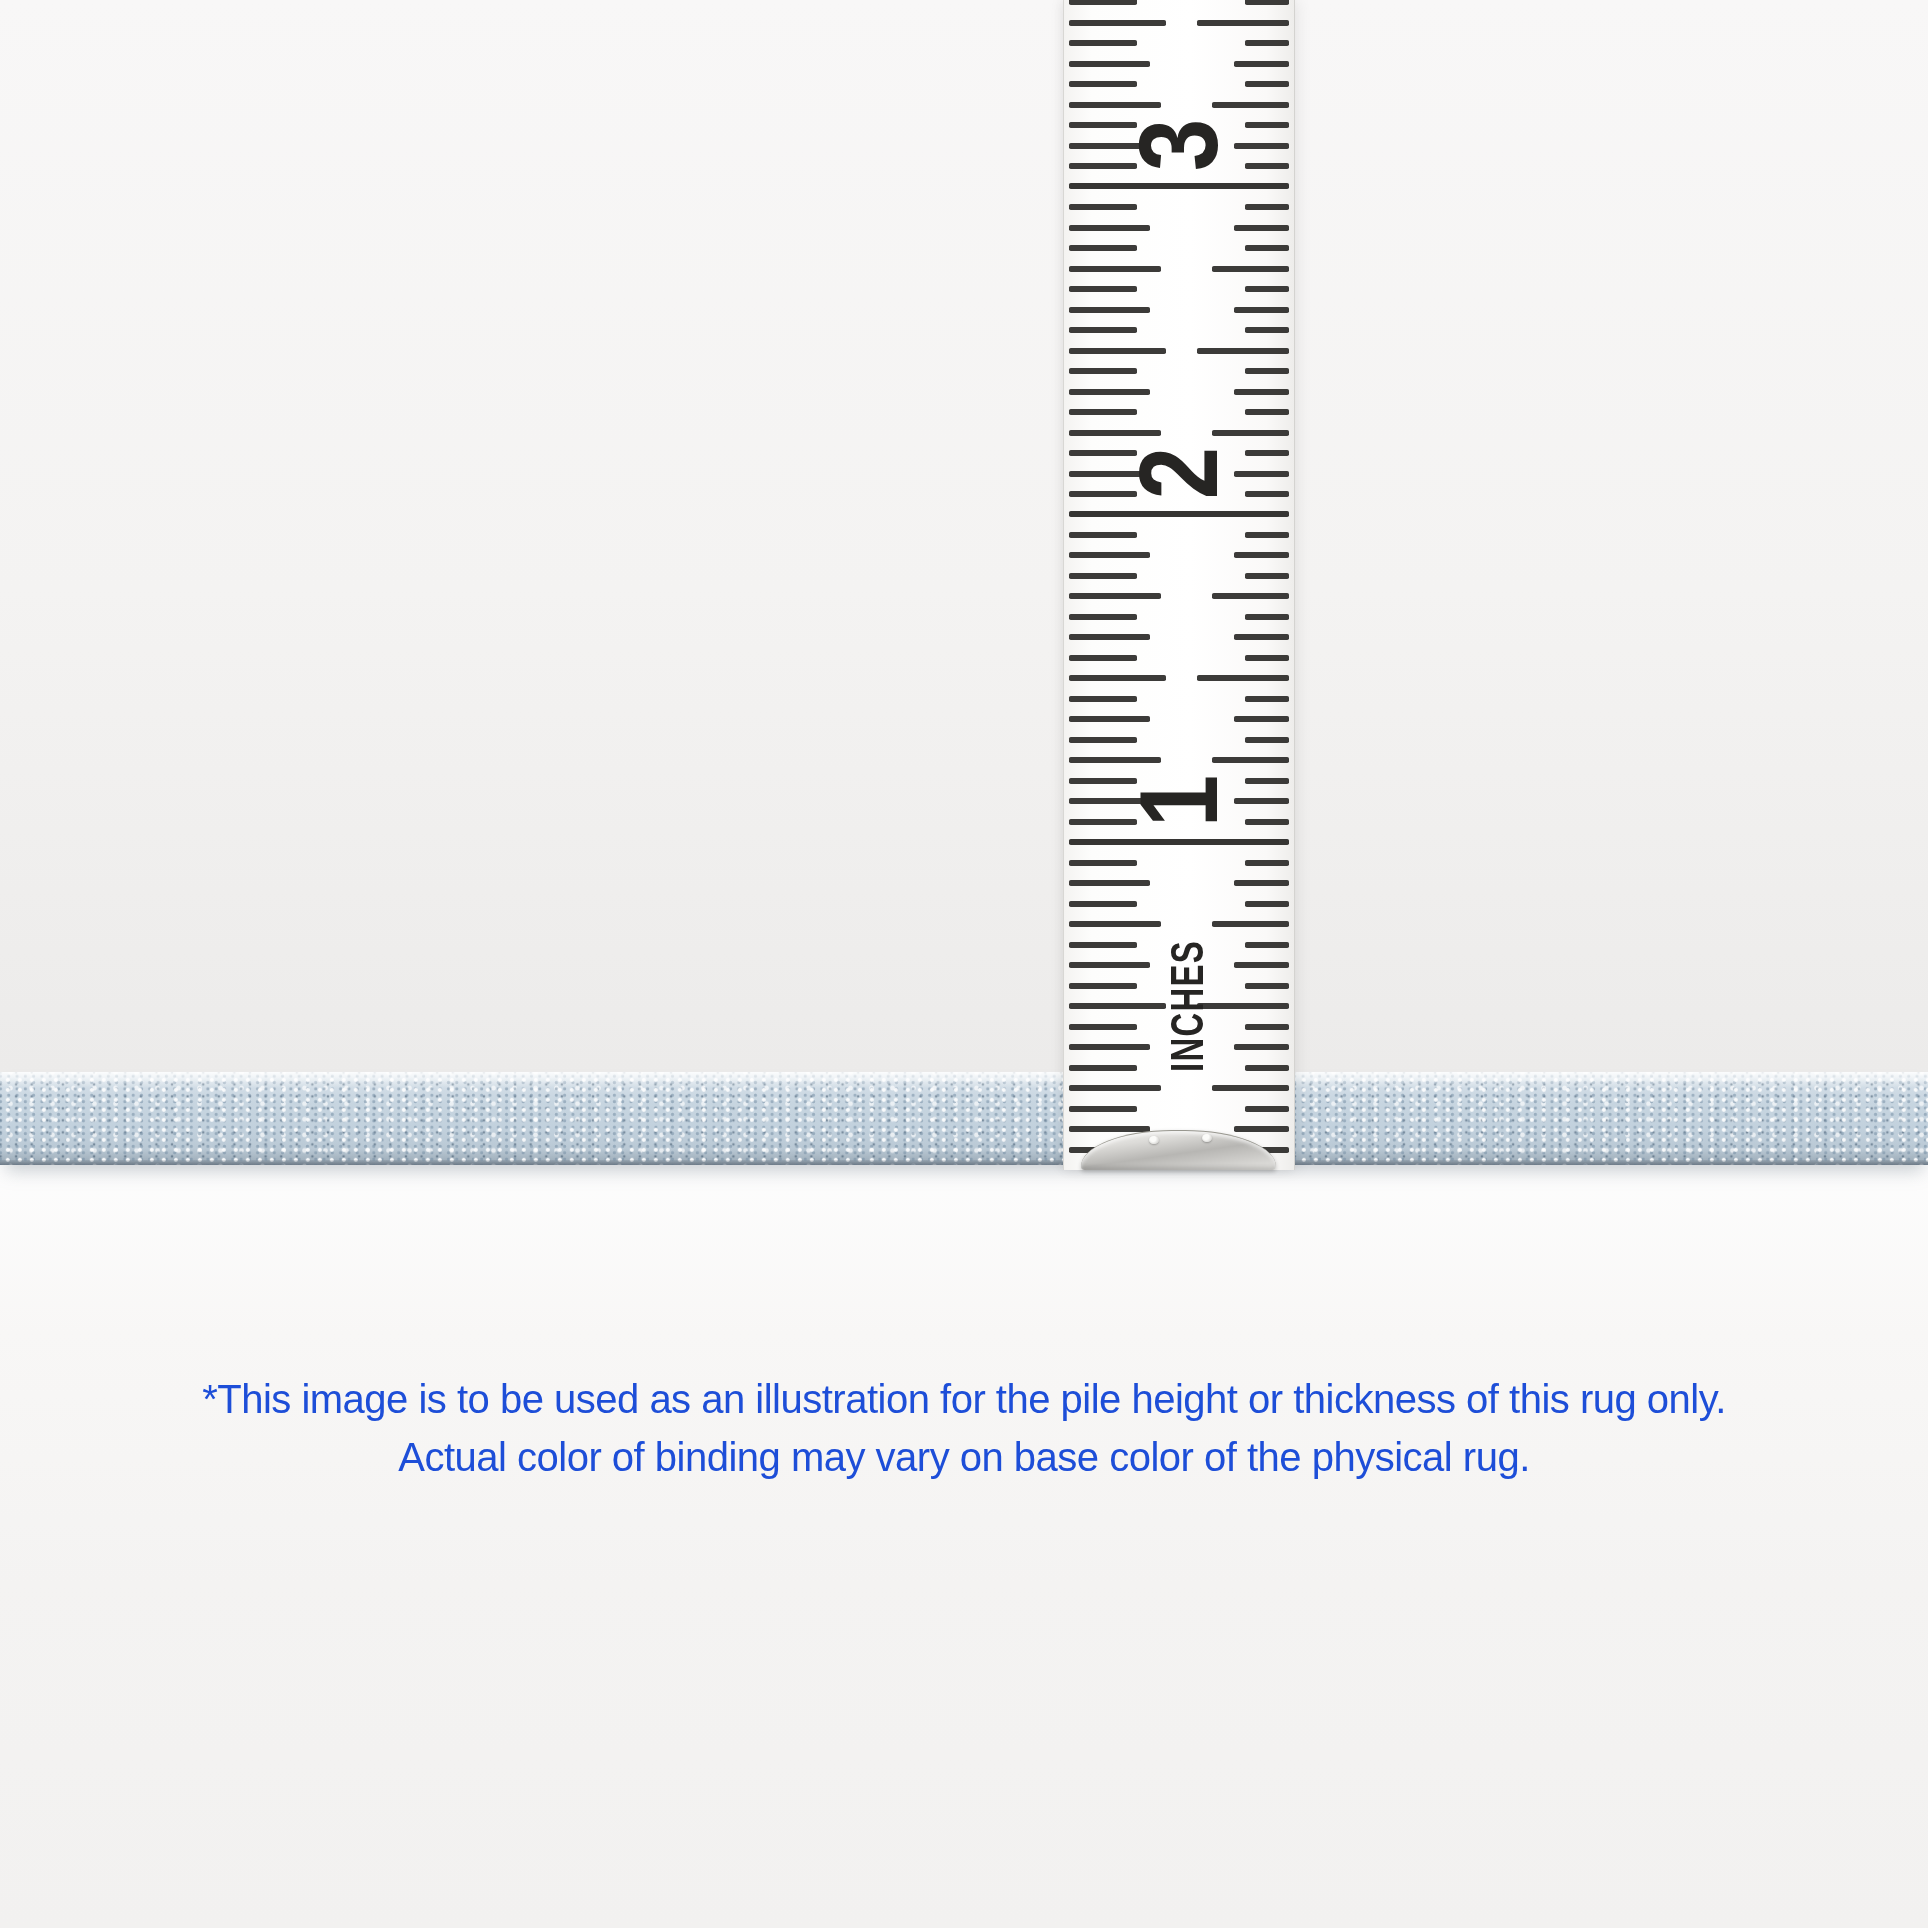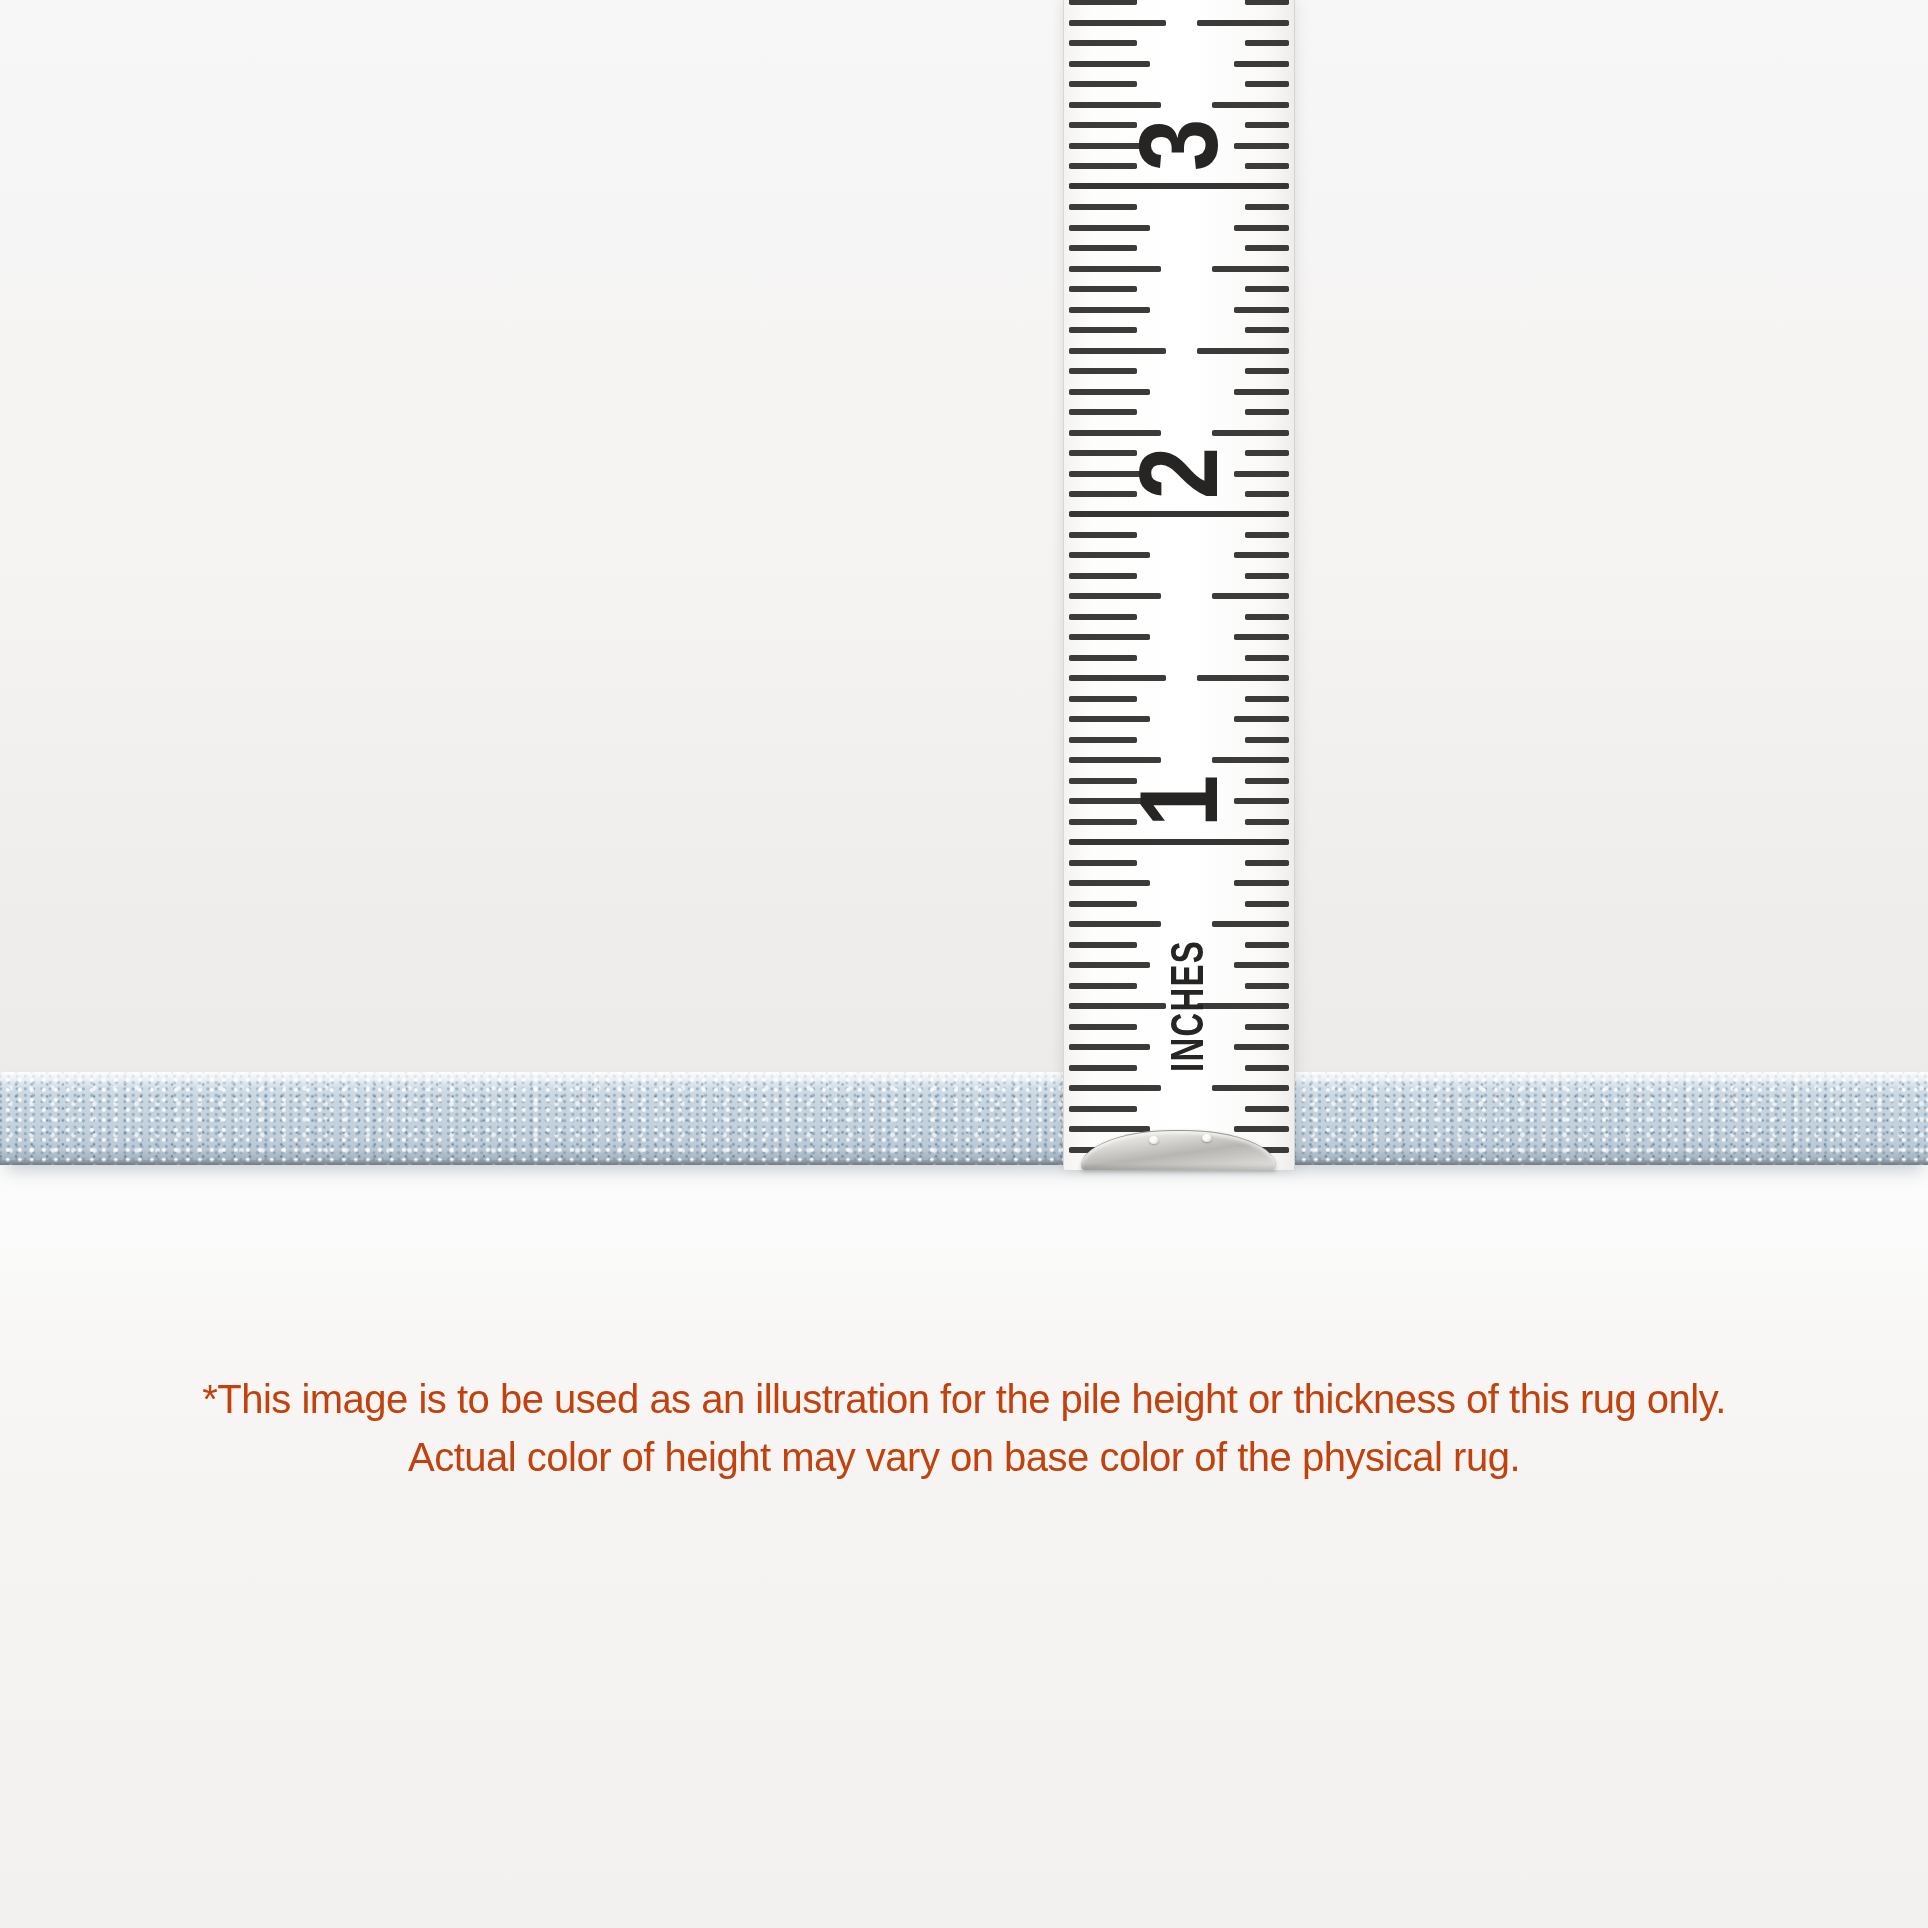--- a/index.html
+++ b/index.html
@@ -85,21 +85,21 @@
     background: radial-gradient(circle at 40% 35%, #fbfbf9 0 35%, #c2c1be 100%);
     box-shadow: 0 0.9px 1.8px rgba(0,0,0,0.25);
   }
   .cap-rivet.r1 { left: 68px; }
   .cap-rivet.r2 { left: 121px; top: 2.8px; }
   
   .caption {
     position: absolute; left: 0; top: 1370px; width: 1928px;
     text-align: center;
     font-size: 40px; font-weight: 500; letter-spacing: -0.5px;
-    line-height: 58px; color: #c2410c;
+    line-height: 58px; color: #1d4ed8;
   }
 </style>
 </head>
 <body>
 
 <div class="scene">
   <div class="bg-top"></div>
   <div class="bg-bottom"></div>
 
   <div class="rug"></div>
@@ -225,16 +225,16 @@
       </div>
     <div class="unit-label">INCHES</div>
     <div class="metal-cap">
       <div class="cap-rivet r1"></div>
       <div class="cap-rivet r2"></div>
     </div>
   </div>
 
   <div class="caption">
     <div>*This image is to be used as an illustration for the pile height or thickness of this rug only.</div>
-    <div>Actual color of height may vary on base color of the physical rug.</div>
+    <div>Actual color of binding may vary on base color of the physical rug.</div>
   </div>
 </div>
 
 
 </body></html>

